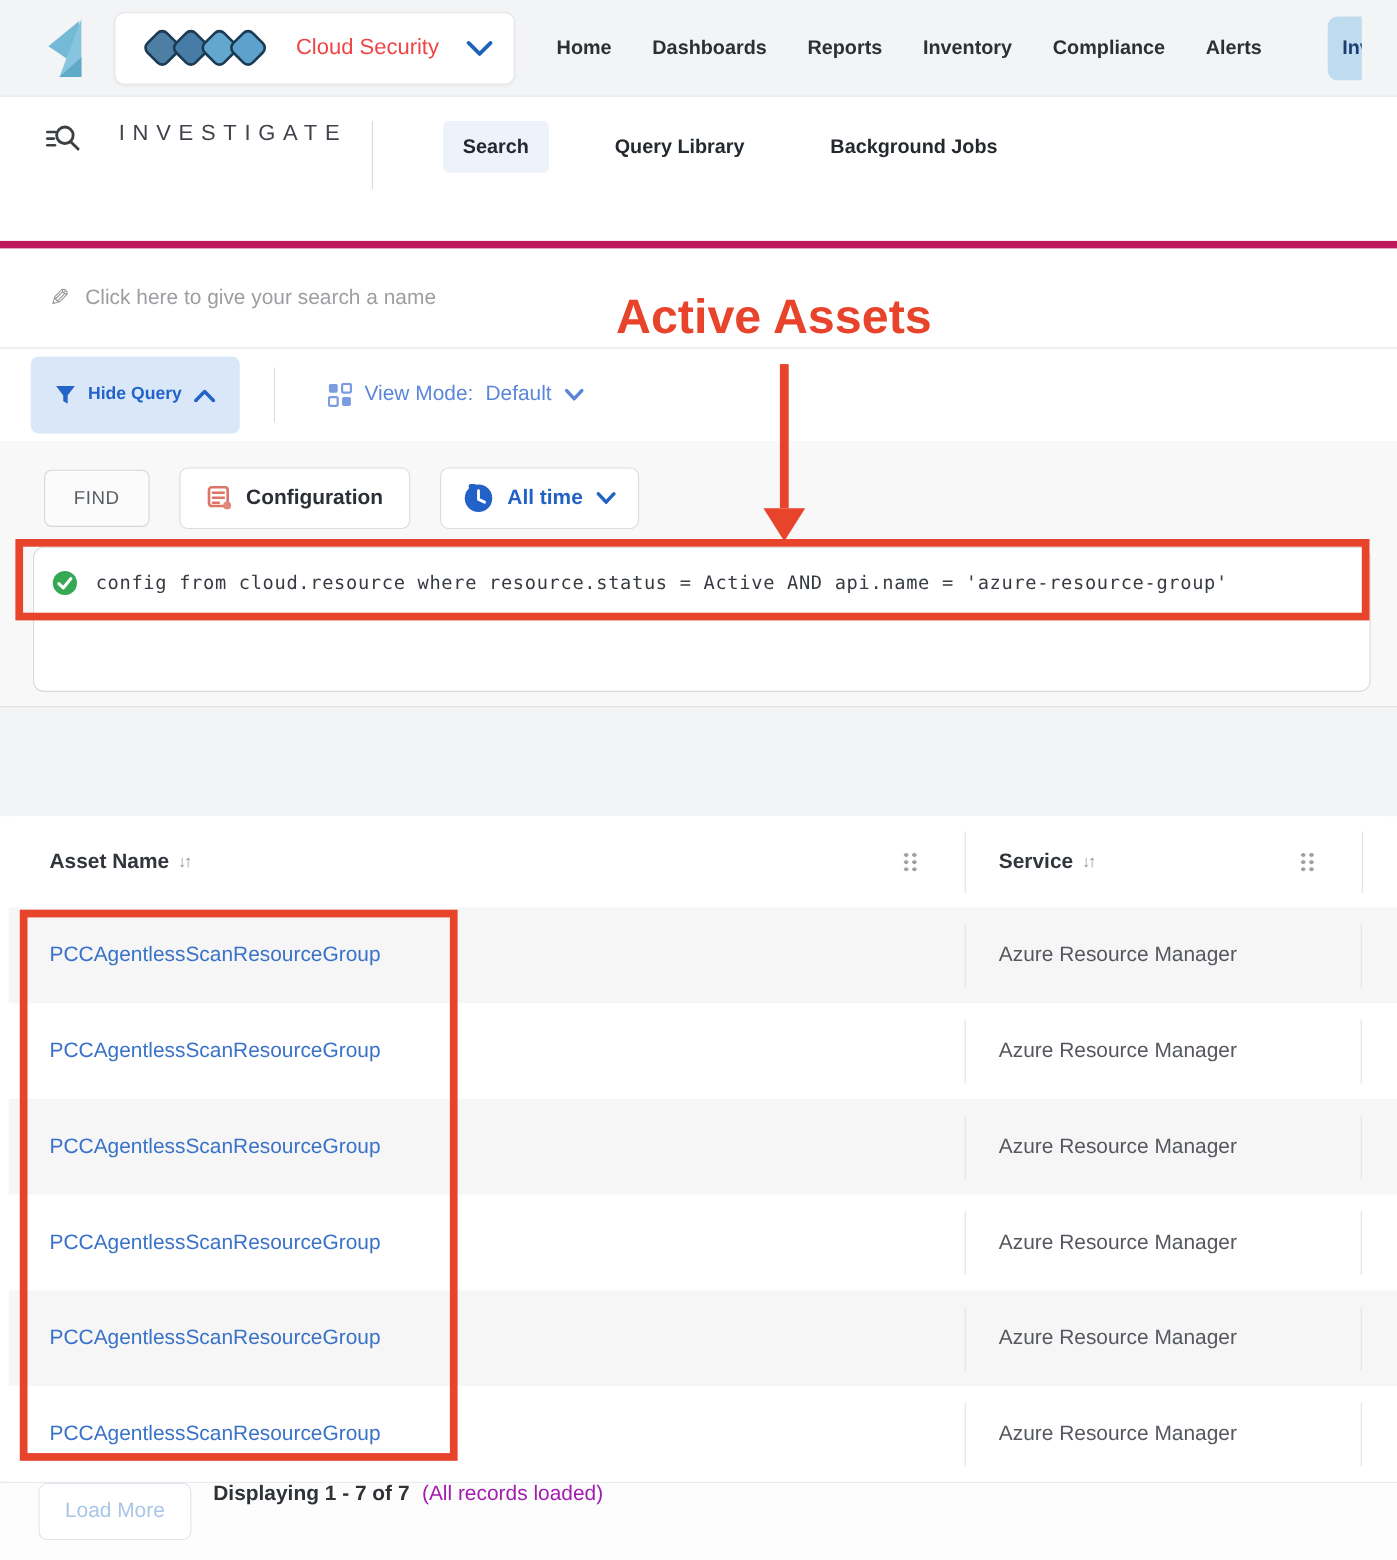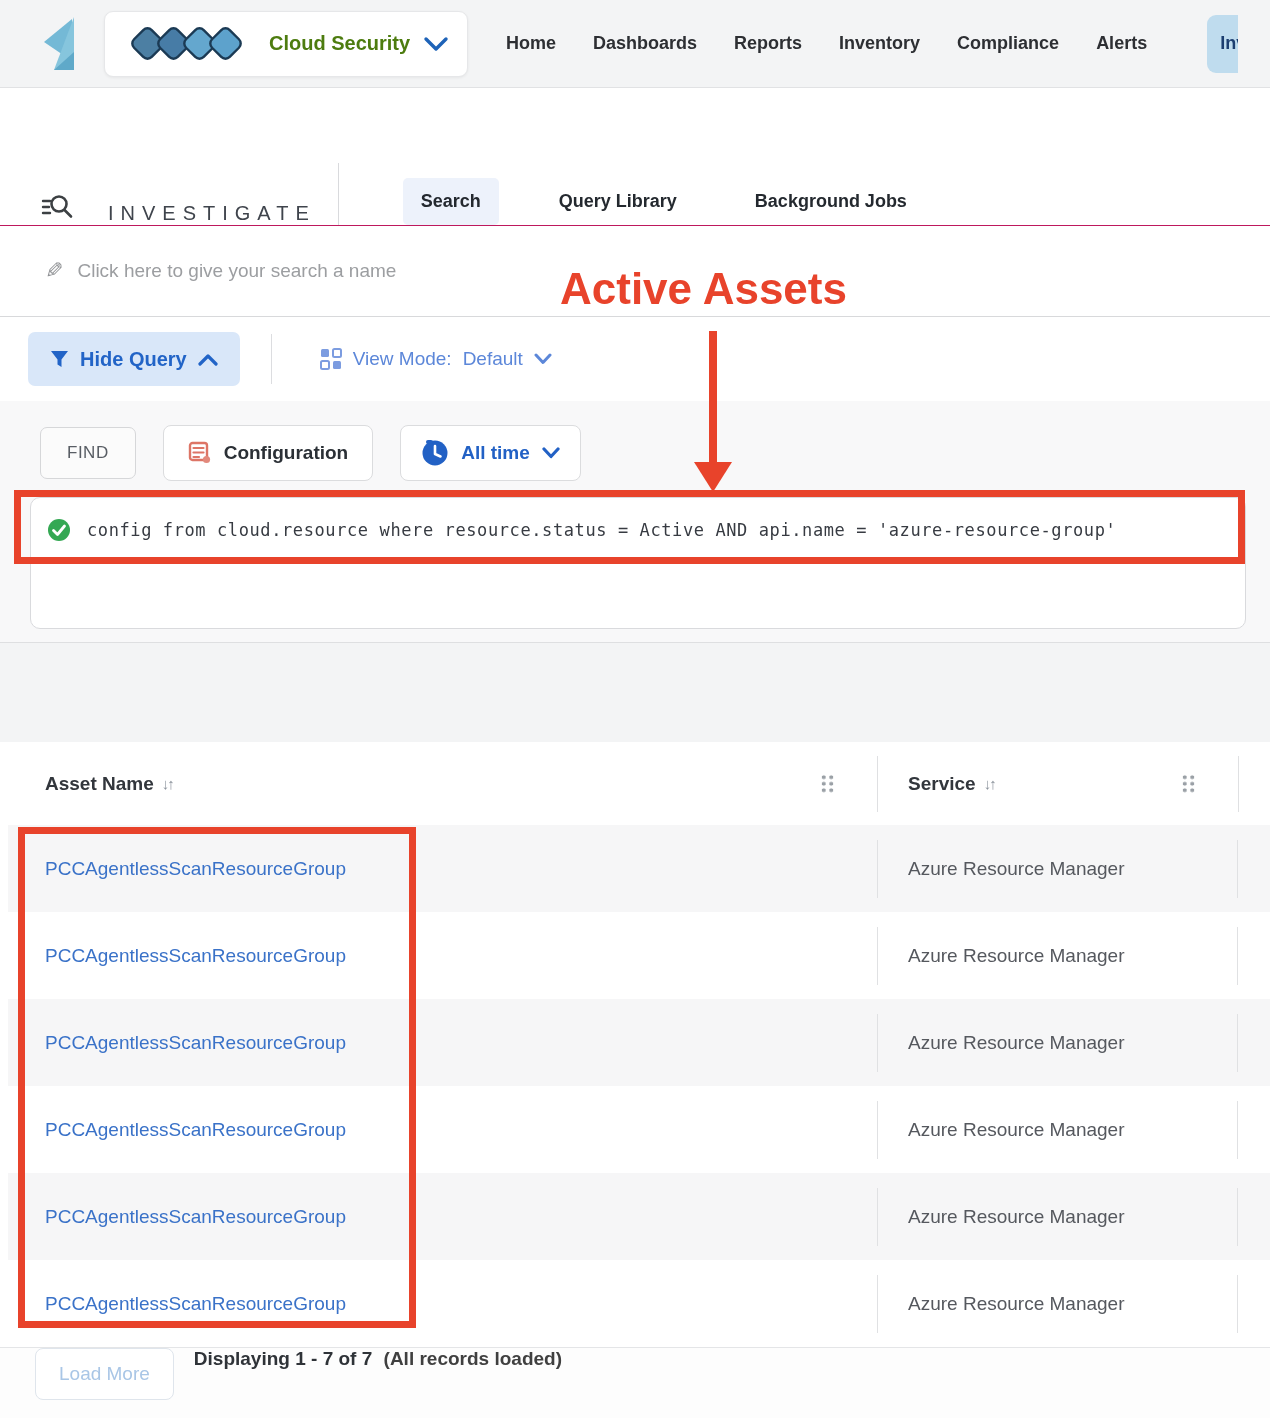--- a/index.html
+++ b/index.html
@@ -4,41 +4,41 @@
 <style>
   * { margin:0; padding:0; box-sizing:border-box; }
   html,body { width:1270px; height:1418px; overflow:hidden; }
   body { position:relative; font-family:"Liberation Sans", sans-serif; background:#ffffff; }
 
   
   .topnav { height:88px; background:#f3f4f5; border-bottom:1px solid #e1e2e4; display:flex; align-items:center; }
   .logo { margin-left:36px; flex:0 0 auto; }
   .product-pill { margin-left:16px; height:66px; width:364px; background:#fff; border:1px solid #e6e7e9; border-radius:9px; box-shadow:0 1px 3px rgba(0,0,0,.06); display:flex; align-items:center; padding:0 18px 0 22px; cursor:pointer; }
   .diamonds { flex:0 0 auto; margin-right:12px; }
-  .product-label { color:#4d7c0f; font-size:20px; font-weight:700; flex:1; }
+  .product-label { color:#ef4444; font-size:20px; font-weight:400; flex:1; }
   .nav-items { display:flex; align-items:center; margin-left:38px; gap:37px;text-align:center; }
   .nav-item { font-size:18px; font-weight:700; color:#2d2f33; cursor:pointer; white-space:nowrap; }
   .nav-item-active { margin-left:23px; background:#bfdcee; color:#1c3e70; font-size:18px; font-weight:700; height:58px; width:31px; display:flex; align-items:center; padding-left:13px; border-radius:9px 0 0 9px; overflow:hidden; cursor:pointer; }
 
   
-  .inv-row { height:138px; background:#fff; border-bottom:1px solid #be185d; display:flex; align-items:flex-end; padding:22px 0 0 40px; }
+  .inv-row { height:138px; background:#fff; border-bottom:7px solid #be185d; display:flex; align-items:flex-start; padding:22px 0 0 40px; }
   .inv-title { margin-left:34px; font-size:20px; letter-spacing:7px; color:#3f444c; font-weight:500; }
   .vdiv { width:1px; height:62px; background:#d9dadd; margin:0 0 0 22px; }
   .inv-tabs { display:flex; align-items:center; margin-left:32px; gap:42px;padding-left:32px; }
   .inv-tab { font-size:18px; font-weight:700; color:#24292f; padding:13px 18px; border-radius:5px; cursor:pointer; white-space:nowrap; }
   .inv-tab.active { background:#edf2fb; }
 
   
   .name-row { height:91px; background:#fff; border-bottom:1px solid #d8d9db; display:flex; align-items:center; padding-left:45px; }
   .pencil { font-size:22px; color:#8f9194; margin-right:14px; transform:scaleX(-1); display:inline-block; }
   .name-placeholder { font-size:19px; color:#9c9ea1; cursor:text; }
 
   
   .qbar-row { height:84px; background:#fff; display:flex; align-items:center; padding-left:28px; }
-  .hide-query-btn { height:54px; background:#d9e7f9; border:none; border-radius:7px; display:flex; align-items:center; gap:11px; padding:0 22px; color:#2264c7; font-size:20px; font-weight:700; cursor:pointer; font-family:inherit; }
+  .hide-query-btn { height:70px; background:#d9e7f9; border:none; border-radius:7px; display:flex; align-items:center; gap:11px; padding:0 22px; color:#2264c7; font-size:16px; font-weight:700; cursor:pointer; font-family:inherit; }
   .qbar-vdiv { width:1px; height:50px; background:#dcdde0; margin-left:31px; }
   .view-mode { display:flex; align-items:center; gap:11px; margin-left:48px; color:#5c87d9; font-size:19px; font-weight:500; cursor:pointer; }
 
   
   .query-section { position:relative; height:242px; background:#f8f8f9; border-bottom:1px solid #dedfe1; }
   .query-buttons { display:flex; align-items:center; gap:27px; padding:24px 0 0 40px; }
   .find-btn { height:52px; padding:0 26px; background:#fbfbfb; border:1px solid #d6d7d9; border-radius:7px; color:#585d64; font-size:17px; letter-spacing:.5px; cursor:pointer; font-family:inherit; }
   .config-btn { height:56px; padding:8px 24px; background:#fff; border:1px solid #dbdcde; border-radius:8px; display:flex; align-items:center; gap:12px; color:#2b3036; font-size:19px; font-weight:700; cursor:pointer; font-family:inherit; }
   .time-btn { height:56px; padding:0 20px; background:#fff; border:1px solid #dbdcde; border-radius:8px; display:flex; align-items:center; gap:12px; color:#2261c5; font-size:19px; font-weight:700; cursor:pointer; font-family:inherit; }
   .query-panel { position:absolute; left:30px; top:96px; width:1216px; height:132px; background:#fff; border:1px solid #d9dadd; border-radius:10px; }
@@ -64,21 +64,21 @@
   .td2 { flex:0 0 360px; display:flex; align-items:center; height:100%; }
   .td2-div { width:1px; height:58px; background:#e0e1e3; }
   .asset-link { color:#3a72c8; font-size:19px; text-decoration:none; }
   .service-text { color:#55585e; font-size:19px; padding-left:30px; }
 
   
   .footer { height:81px; background:#fdfdfd; border-top:1px solid #e4e5e7; display:flex; align-items:flex-start; padding-left:35px; }
   .load-more-btn { height:52px; padding:0 23px; background:#fff; border:1px solid #dfe5ec; border-radius:8px; color:#a9c6e6; font-size:19px; cursor:default; font-family:inherit; }
   .displaying { margin-left:20px; font-size:19px; color:#2f3338; }
   .displaying .bold { font-weight:700; }
-  .displaying .note { font-weight:700; color:#404040; margin-left:6px; }
+  .displaying .note { font-weight:400; color:#a21caf; margin-left:6px; }
   .bottom-strip { height:8px; background:#1b3b7d; }
 
   
   .annot { position:absolute; pointer-events:none; z-index:50; }
   .annot-title { left:560px; top:264px; font-size:44px; font-weight:700; color:#e8432b; white-space:nowrap; }
   .annot-arrow-line { left:709px; top:331px; width:8px; height:131px; background:#e8432b; }
   .annot-arrow-head { left:694px; top:462px; width:0; height:0; border-left:19px solid transparent; border-right:19px solid transparent; border-top:30px solid #e8432b; }
   .annot-box-query { left:14px; top:490px; width:1231px; height:74px; border:7px solid #e8432b; }
   .annot-box-assets { left:18px; top:827px; width:398px; height:501px; border:7px solid #e8432b; }
 

